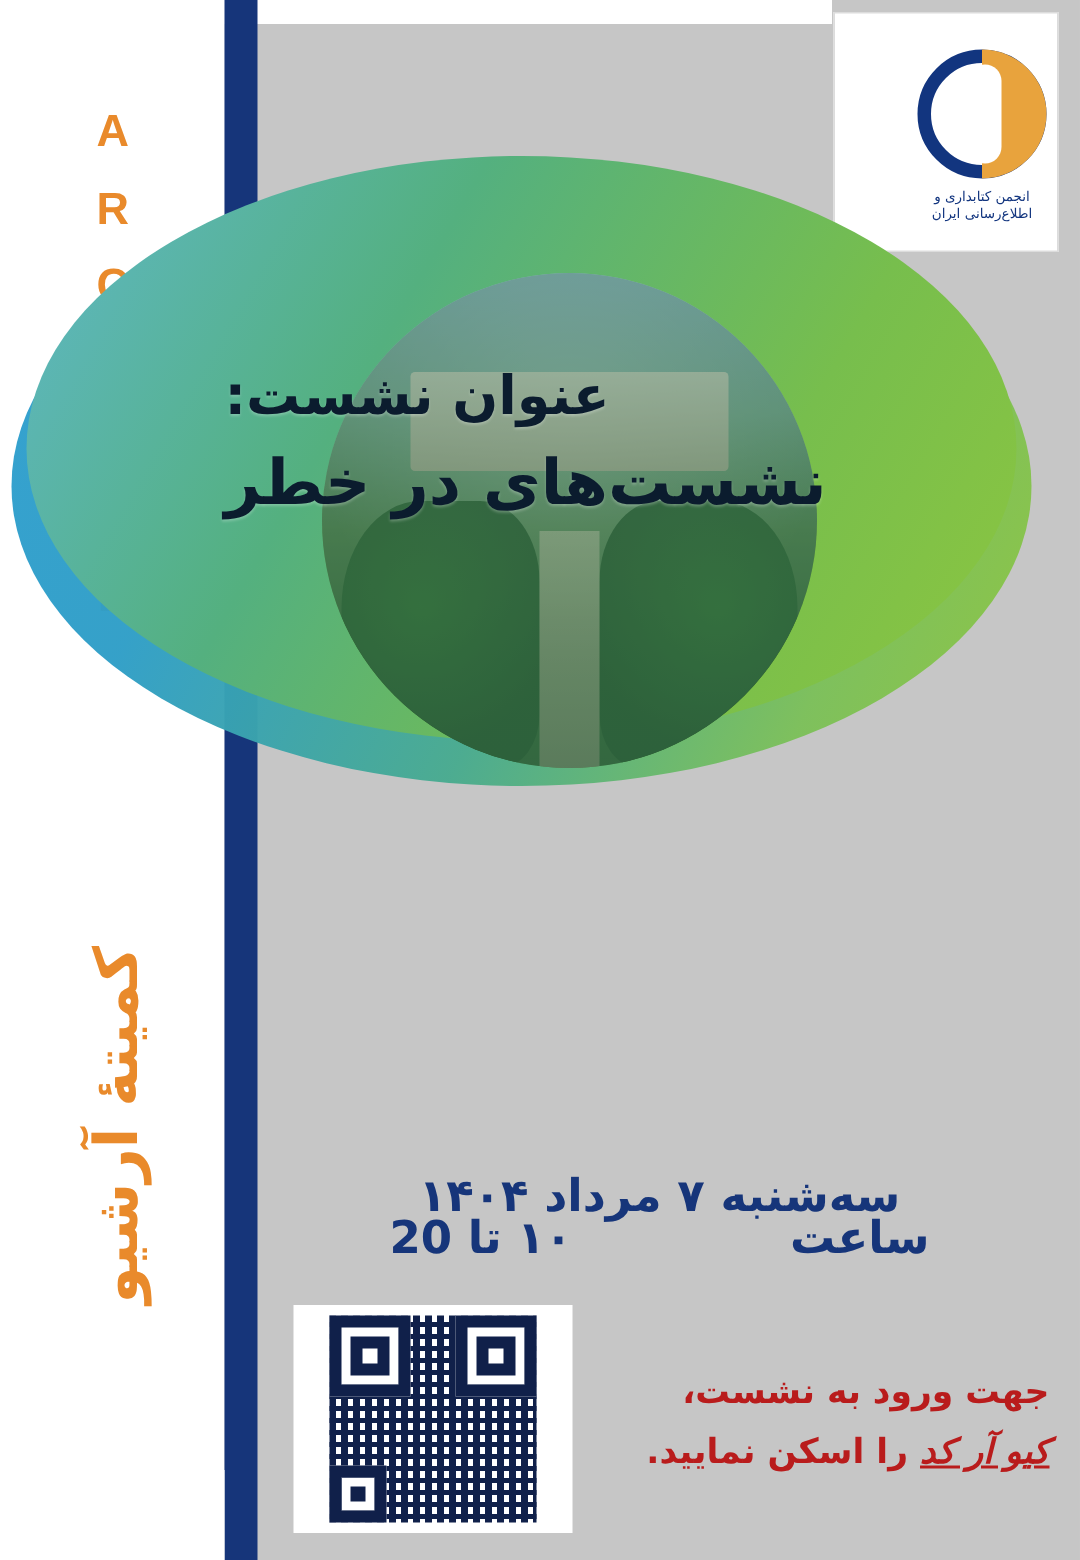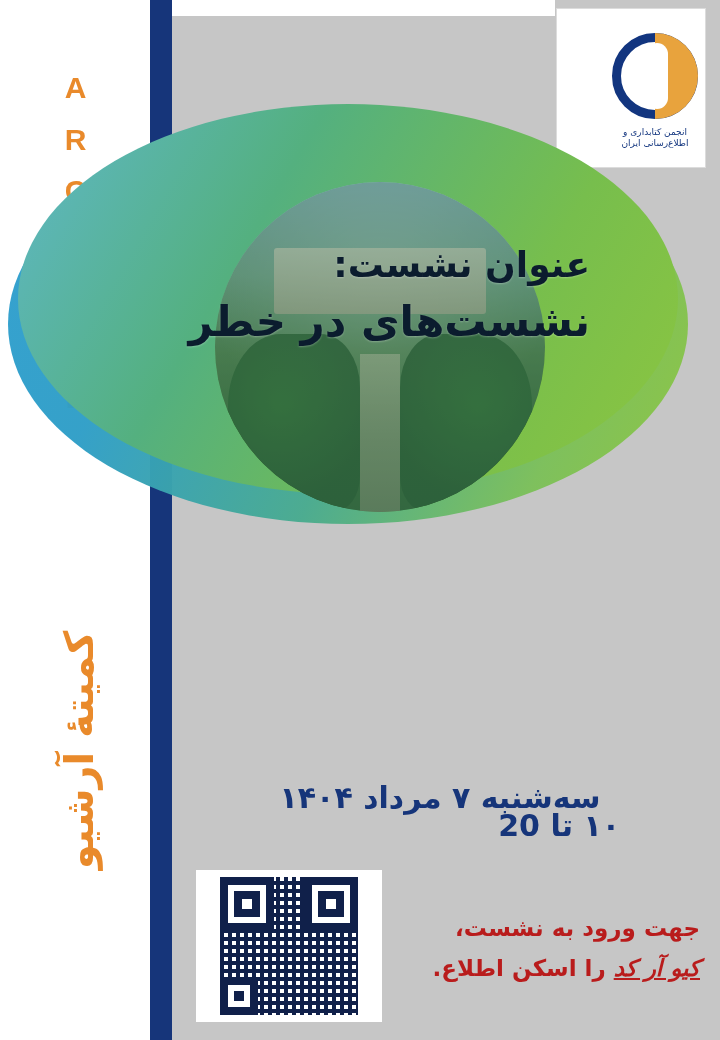--- a/index.html
+++ b/index.html
@@ -205,21 +205,21 @@
     position:absolute; inset:0;
     border-radius:50%;
     background:rgba(60,120,90,0.35);
   }
 
   
   .title-block {
     position:absolute;
     left:150px; top:240px;
     width:440px;
-    text-align:right;
+    text-align:left;
     direction:rtl;
     color:#0b1c2e;
   }
   .title-line1 {
     font-size:36px;
     font-weight:bold;
     line-height:1.4;
     text-shadow:0 1px 2px rgba(255,255,255,0.25);
   }
   .title-line2 {
@@ -374,29 +374,30 @@
   </div>
 
   <div class="speaker">
     
     
     
   </div>
 
   <div class="date-line">سه‌شنبه ۷ مرداد ۱۴۰۴</div>
   <div class="time-line">
+    <span>ساعت</span>
     <span>۱۰ تا 20</span>
   </div>
 
   <div class="qr-box">
     <div class="qr">
       <div class="qr-bl"></div>
     </div>
   </div>
 
   <div class="cta">
     <div>جهت ورود به نشست،</div>
     <div>
-      <span class="u">کیو آر کد</span><span> را اسکن اطلاع.</span>
+      <span class="u">کیو آر کد</span><span> را اسکن نمایید.</span>
     </div>
   </div>
 
 </div>
 
 </body></html>

